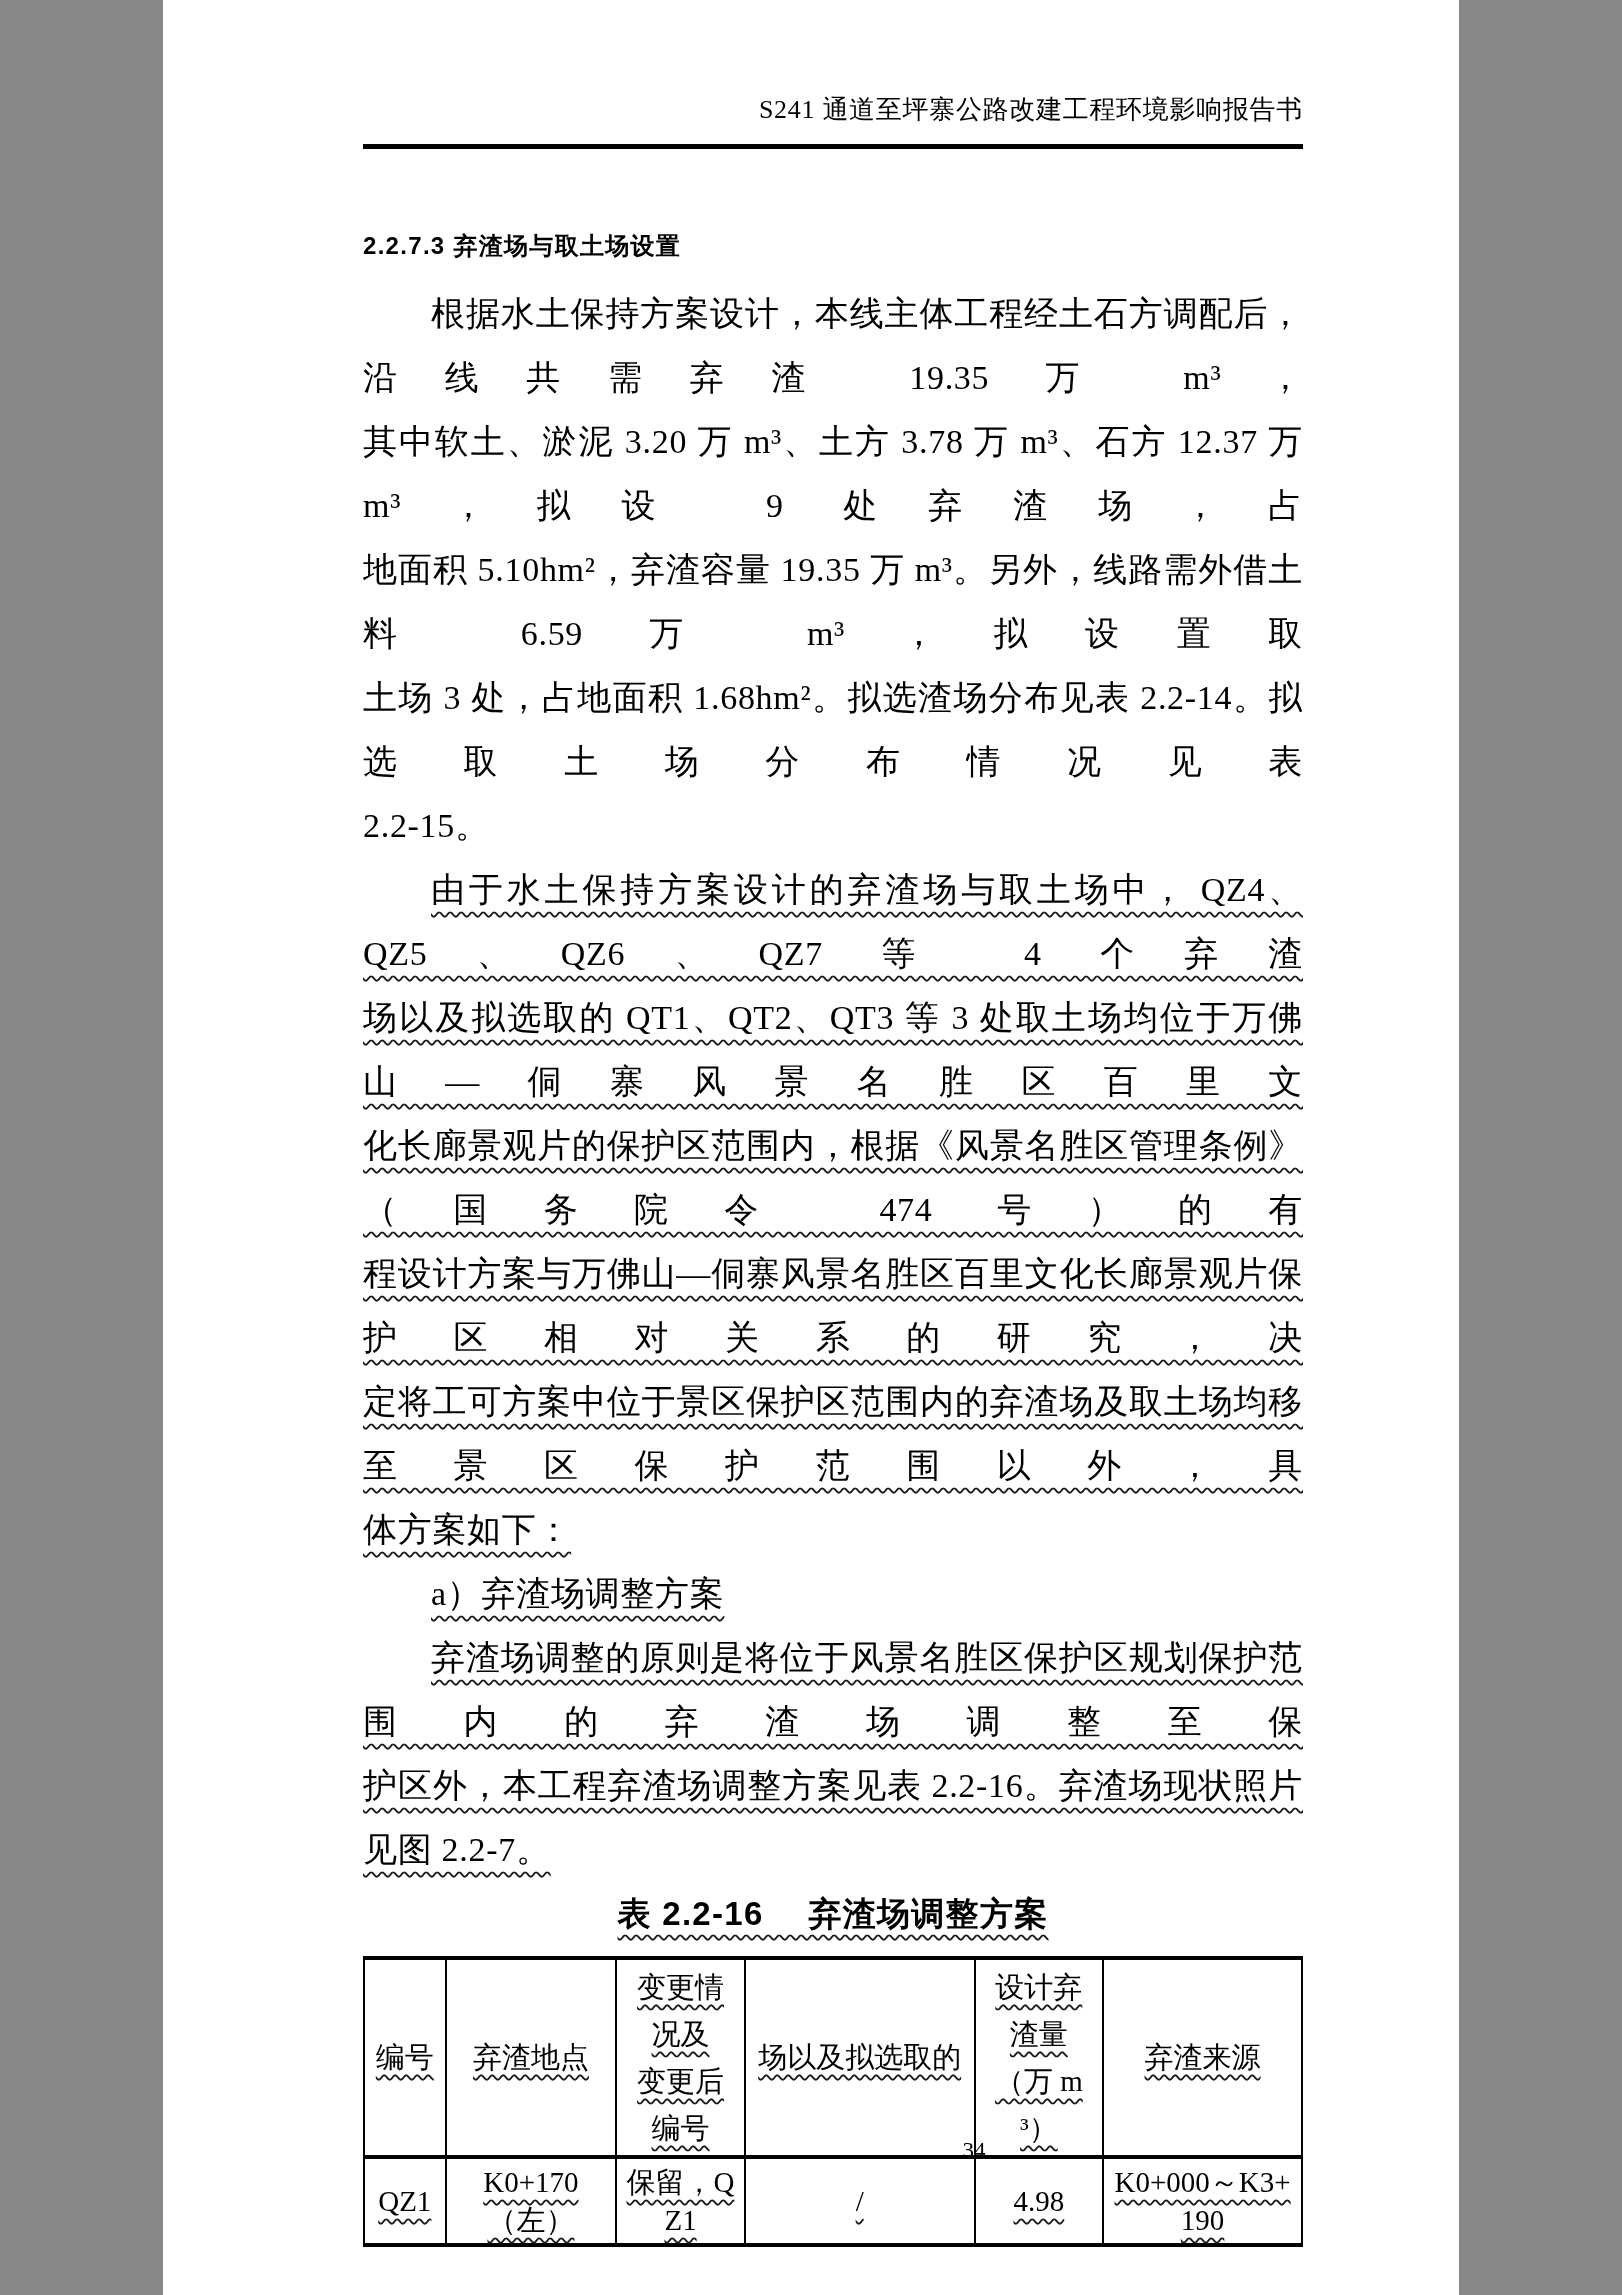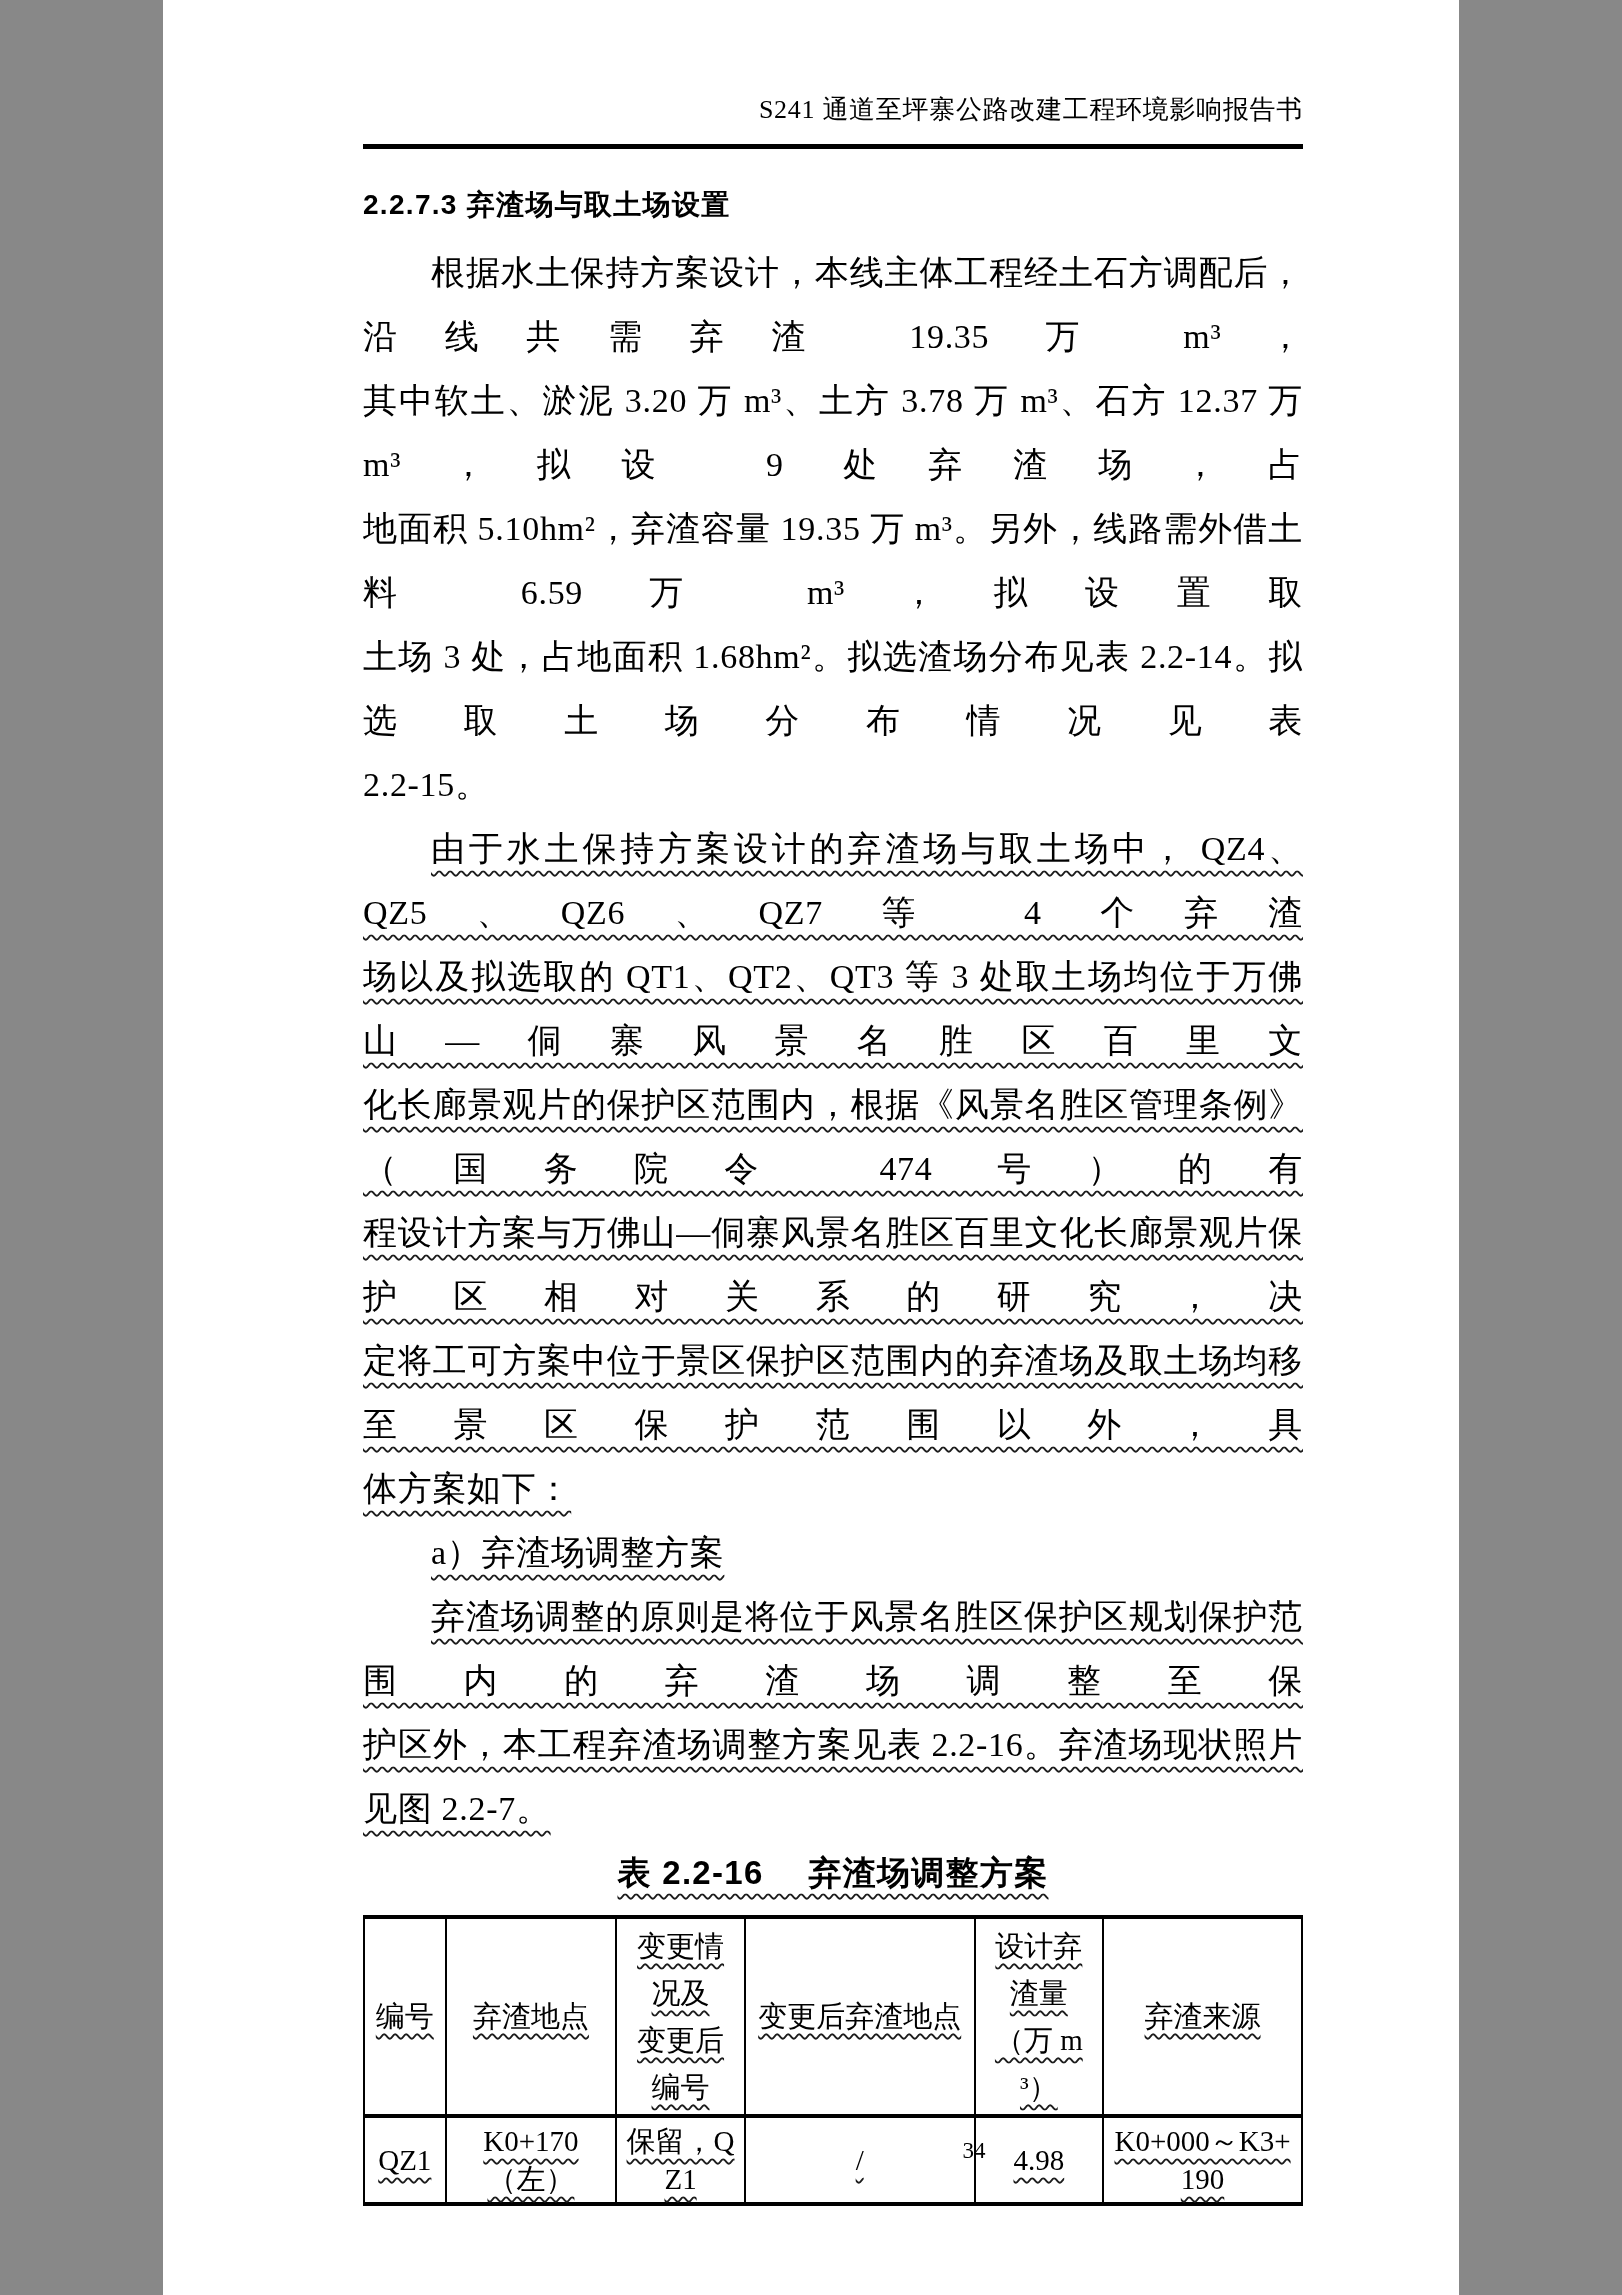--- a/index.html
+++ b/index.html
@@ -22,22 +22,22 @@
     line-height: 33px;
     text-align: right;
     letter-spacing: 0.7px;
   }
   .rule {
     margin-top: 18.3px;
     height: 5.2px;
     background: #000;
   }
   .section-heading {
-    margin-top: 32px;
-    font-size: 28px;
+    margin-top: 73px;
+    font-size: 24px;
     line-height: 47px;
     font-weight: bold;
     font-family: "Liberation Sans", "DejaVu Sans", sans-serif;
     letter-spacing: 1.3px;
   }
   .body-paragraphs { margin-top: 13px; }
   .para { margin: 0; }
   .line {
     font-size: 34px;
     line-height: 64px;
@@ -149,21 +149,21 @@
             <div class="cell-line"><span class="wavy">编号</span></div>
           </th>
           <th>
             <div class="cell-line"><span class="wavy">弃渣地点</span></div>
           </th>
           <th>
             <div class="cell-line"><span class="wavy">变更情况及</span></div>
             <div class="cell-line"><span class="wavy">变更后编号</span></div>
           </th>
           <th>
-            <div class="cell-line"><span class="wavy">变更后弃渣地点</span></div>
+            <div class="cell-line"><span class="wavy">场以及拟选取的</span></div>
           </th>
           <th>
             <div class="cell-line"><span class="wavy">设计弃渣量</span></div>
             <div class="cell-line"><span class="wavy">（万 m³）</span></div>
           </th>
           <th>
             <div class="cell-line"><span class="wavy">弃渣来源</span></div>
           </th>
         </tr>
     </thead>

